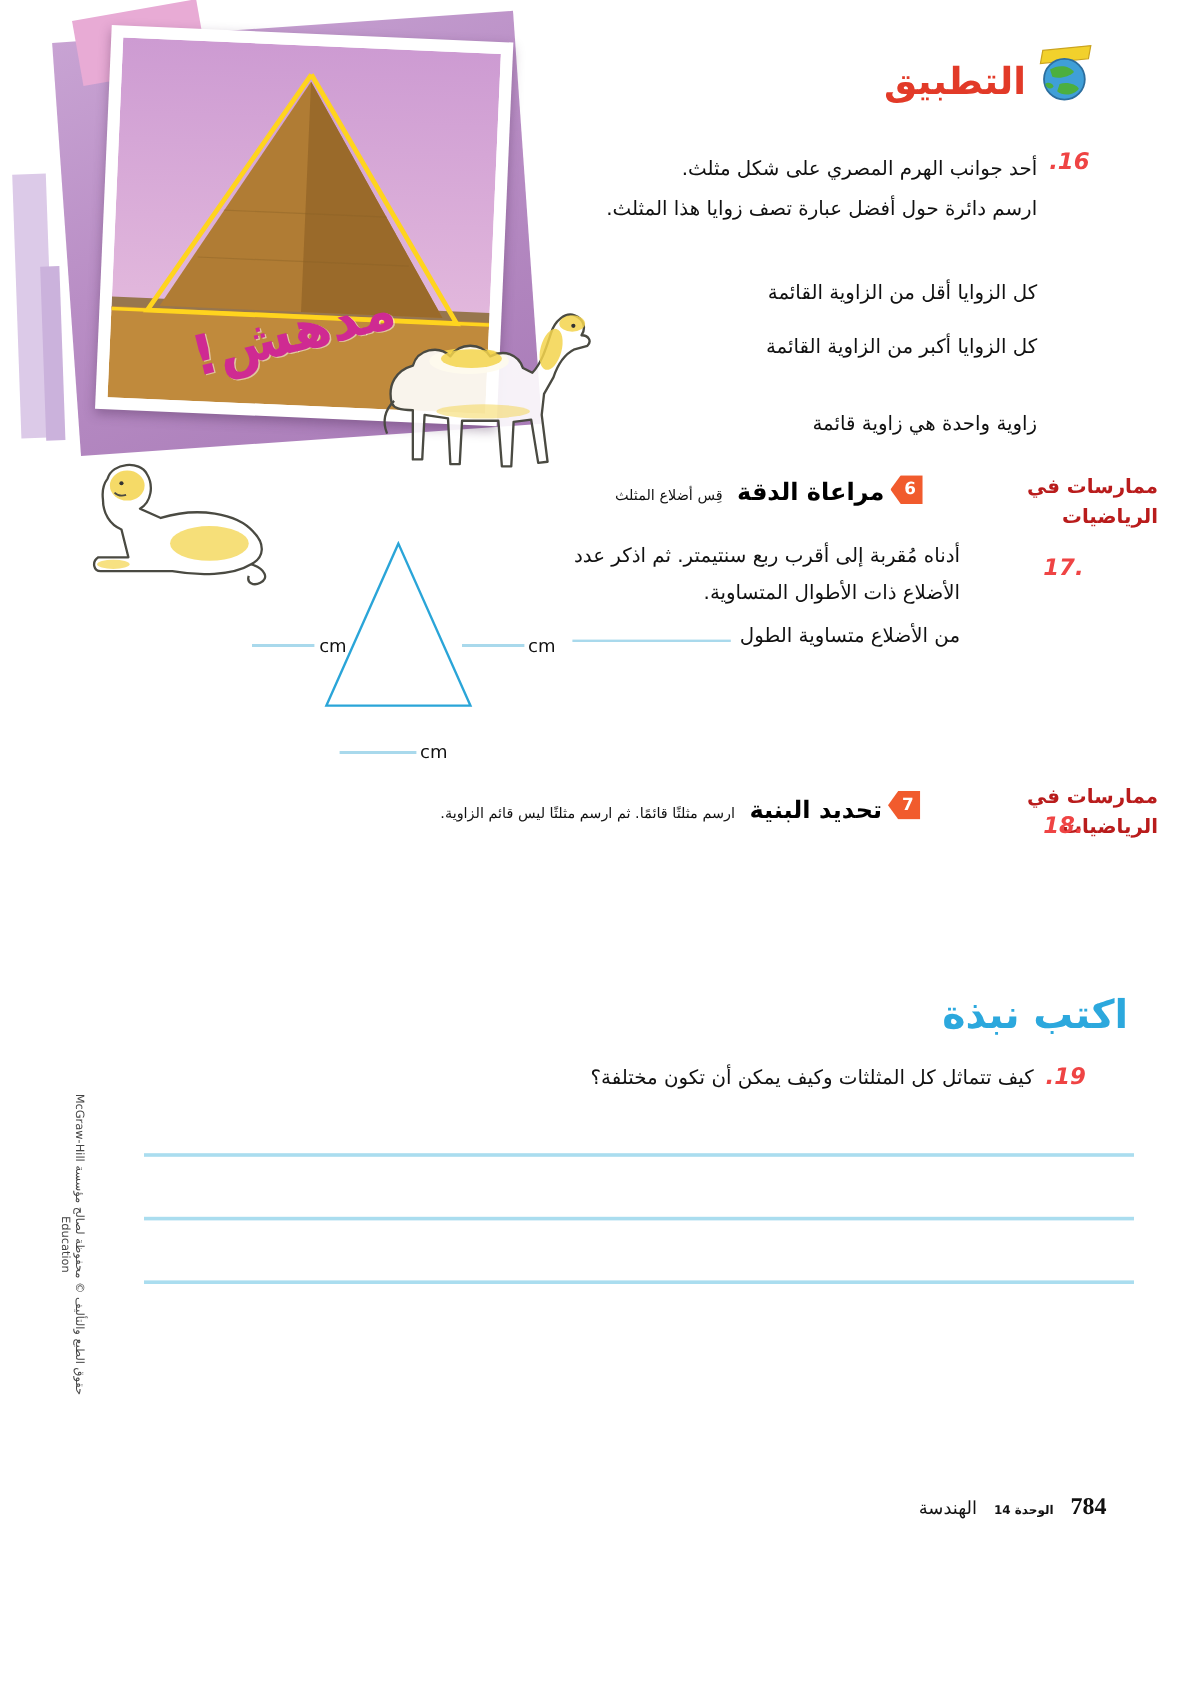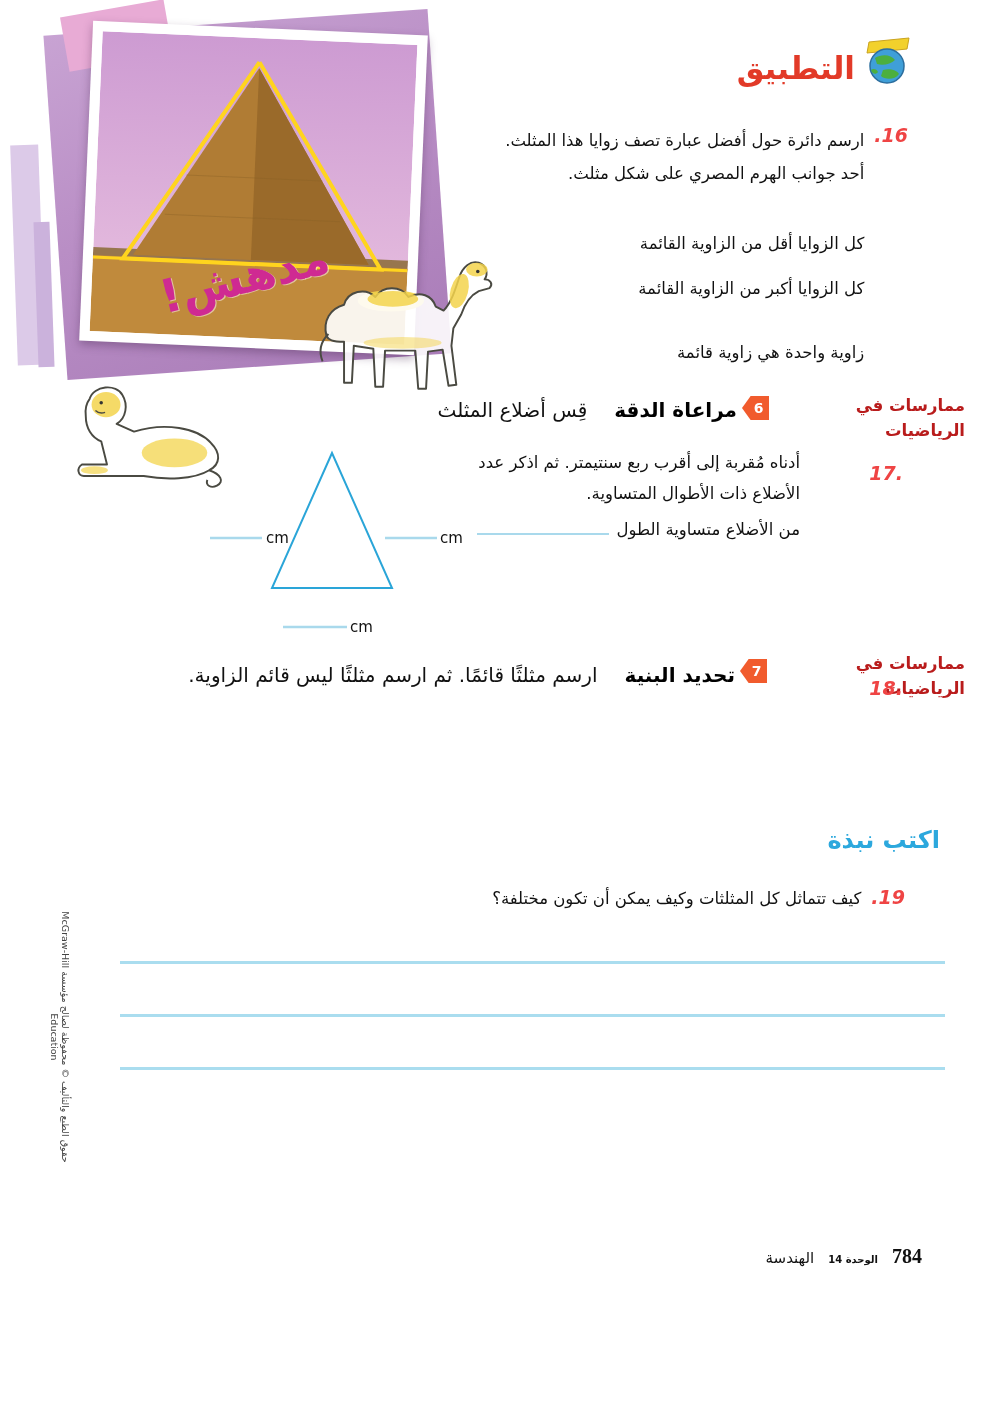--- a/index.html
+++ b/index.html
@@ -45,33 +45,33 @@
   .qnum18 { position:absolute; right:94px; top:677px; }
   .practice-arrow { position:absolute; width:27px; height:24px; background:#f15b2d;
                     clip-path:polygon(100% 0,100% 100%,32% 100%,0 50%,32% 0);
                     color:#fff; font-weight:bold; font-size:14px;
                     display:flex; align-items:center; justify-content:center; padding-left:6px; }
   .arrow17 { right:228px; top:396px; }
   .arrow18 { right:230px; top:659px; }
   .leadrow { position:absolute; display:flex; gap:12px; align-items:baseline; direction:rtl; }
   .lead17 { right:260px; top:398px; }
   .lead18 { right:262px; top:663px; }
-  .lead-bold { font-weight:bold; font-size:20px; color:#000; white-space:nowrap;margin-left:15px; }
-  .lead-text { font-size:20px; color:#111; white-space:nowrap; }
+  .lead-bold { font-weight:bold; font-size:20px; color:#000; white-space:nowrap; }
+  .lead-text { font-size:12px; color:#111; white-space:nowrap; }
   .body17 { position:absolute; right:197px; top:447px; font-size:16.5px; line-height:31px;
             text-align:right; }
   .answer17 { position:absolute; right:197px; top:520px; display:flex; align-items:baseline;
               gap:8px; font-size:16.5px; direction:rtl; }
   .blank { display:inline-block; width:132px; height:14px; border-bottom:2px solid #a9d9ec; }
 
   .triangle-fig { position:absolute; left:195px; top:440px; width:280px; height:205px; }
   .cm { font-size:15px; fill:#111; font-family:"DejaVu Sans",sans-serif; }
 
   
-  .write-heading { position:absolute; right:57px; top:826px; font-size:24px; font-weight:bold;
+  .write-heading { position:absolute; right:57px; top:826px; font-size:33px; font-weight:bold;
                    color:#2ca8dd; direction:rtl; }
   .q19 { position:absolute; right:92px; top:886px; display:flex; gap:10px; align-items:baseline;
          font-size:16.5px; direction:rtl; }
   .wline { position:absolute; left:120px; width:825px; height:3px; background:#aaddef; }
   .wl1 { top:961px; } .wl2 { top:1014px; } .wl3 { top:1067px; }
 
   
   .footer { position:absolute; right:75px; top:1245px; display:flex; align-items:baseline;
             gap:14px; direction:rtl; }
   .pagenum { font-weight:bold; font-size:20px; color:#111;font-family:Liberation Serif, serif; }
@@ -149,22 +149,22 @@
     <path d="M22,34 C28,32 36,34 38,38 C34,44 24,44 20,40 Z" fill="#4caf3f"></path>
     <path d="M10,34 C12,32 16,33 17,36 C15,39 11,38 10,34 Z" fill="#4caf3f"></path>
   </svg>
 
   <h1 class="app-heading">التطبيق</h1>
 
   <div class="q16">
     <div class="qrow">
       <span class="qnum">16.</span>
       <div class="qtext">
+        <div>أحد جوانب الهرم المصري على شكل مثلث.</div>
         <div>ارسم دائرة حول أفضل عبارة تصف زوايا هذا المثلث.</div>
-        <div>أحد جوانب الهرم المصري على شكل مثلث.</div>
         <div class="option">كل الزوايا أقل من الزاوية القائمة</div>
         <div class="option option-first">كل الزوايا أكبر من الزاوية القائمة</div>
         <div class="option">زاوية واحدة هي زاوية قائمة</div>
       </div>
     </div>
   </div>
 
   <div class="badge badge17 rtl">
     <div>ممارسات في</div>
     <div>الرياضيات</div>

